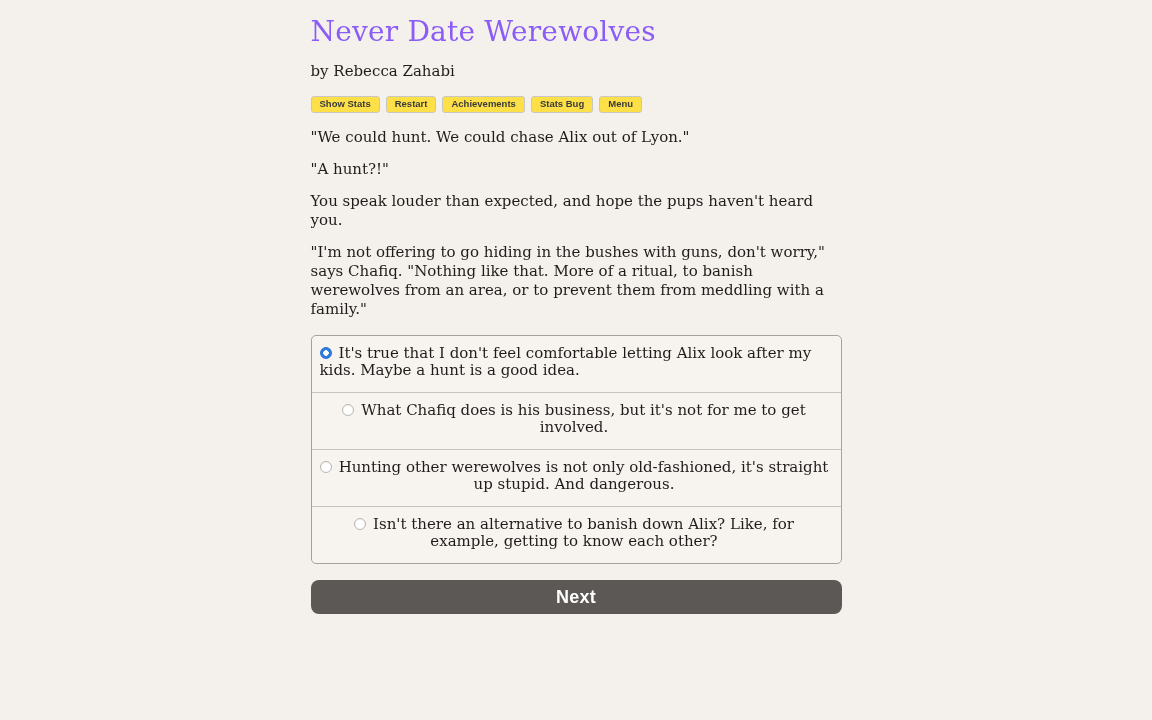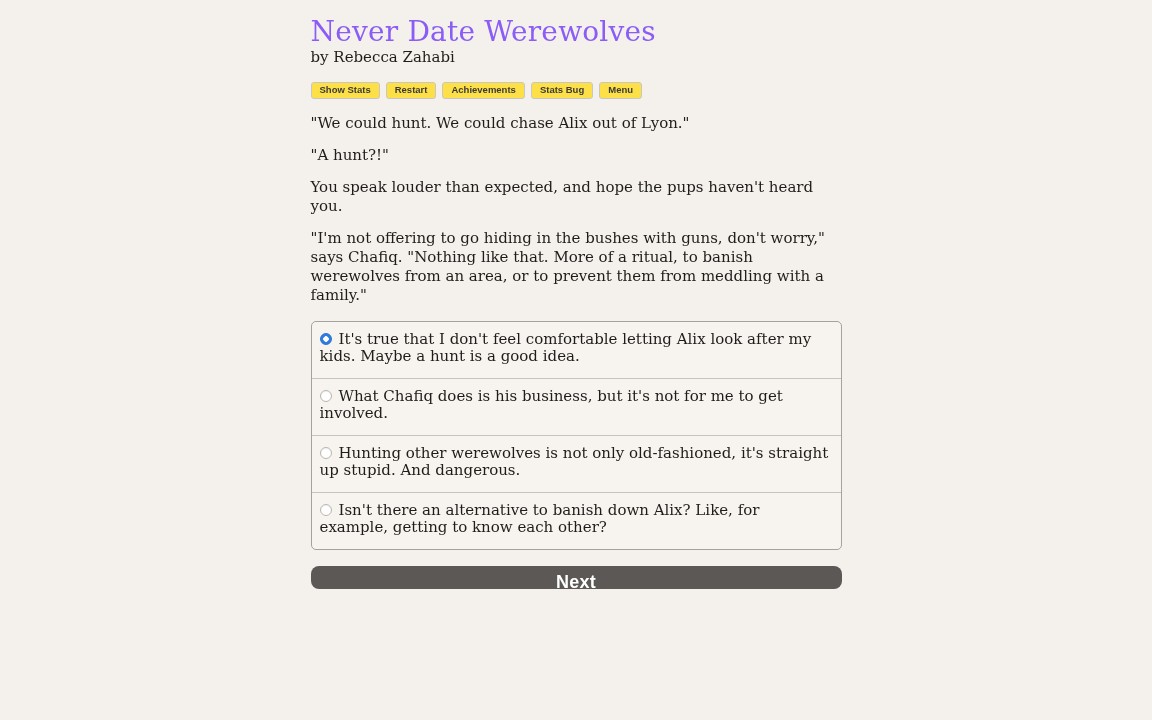--- a/index.html
+++ b/index.html
@@ -17,20 +17,21 @@
     padding-top: 15px;
   }
   .game-title {
     font-size: 28px;
     font-weight: 500;
     color: #8b5cf6;
     letter-spacing: 0.2px;
   }
   .byline {
     font-size: 15px;
+    margin-top: 14px;
     color: #1f1d1b;
   }
   .toolbar {
     margin-top: 16px;
     display: flex;
     gap: 6px;
     align-items: center;
   }
   .toolbar-btn {
     font-family: "Liberation Sans", "DejaVu Sans", sans-serif;
@@ -62,41 +63,42 @@
     overflow: hidden;
   }
   .choice-row {
     padding: 9px 12px 13px 8px;
     font-size: 15px;
     line-height: 17px;
     cursor: pointer;
   }
   .choice-row + .choice-row {
     border-top: 1px solid #c7c4bf;
+    text-align: center;
   }
   .radio {
     display: inline-block;
     width: 12px;
     height: 12px;
     border-radius: 50%;
     background: #ffffff;
     border: 1px solid #b9b6b1;
     vertical-align: -1px;
     margin-right: 7px;
     box-shadow: inset 0 1px 1px rgba(0,0,0,0.06);
   }
   .choice-row.selected .radio {
     background: radial-gradient(circle at 50% 50%, #ffffff 0 2.5px, #2d7de1 3px);
     border: 1px solid #2a72cd;
     box-shadow: none;
   }
   .next-btn {
     display: block;
     width: 531px;
-    height: 23px;
+    height: 34px;
     margin-top: 16px;
     background: #5b5855;
     border: none;
     border-radius: 8px;
     color: #ffffff;
     font-family: "Liberation Sans", "DejaVu Sans", sans-serif;
     font-size: 18px;
     font-weight: bold;
     text-align: center;
     line-height: 32px;

